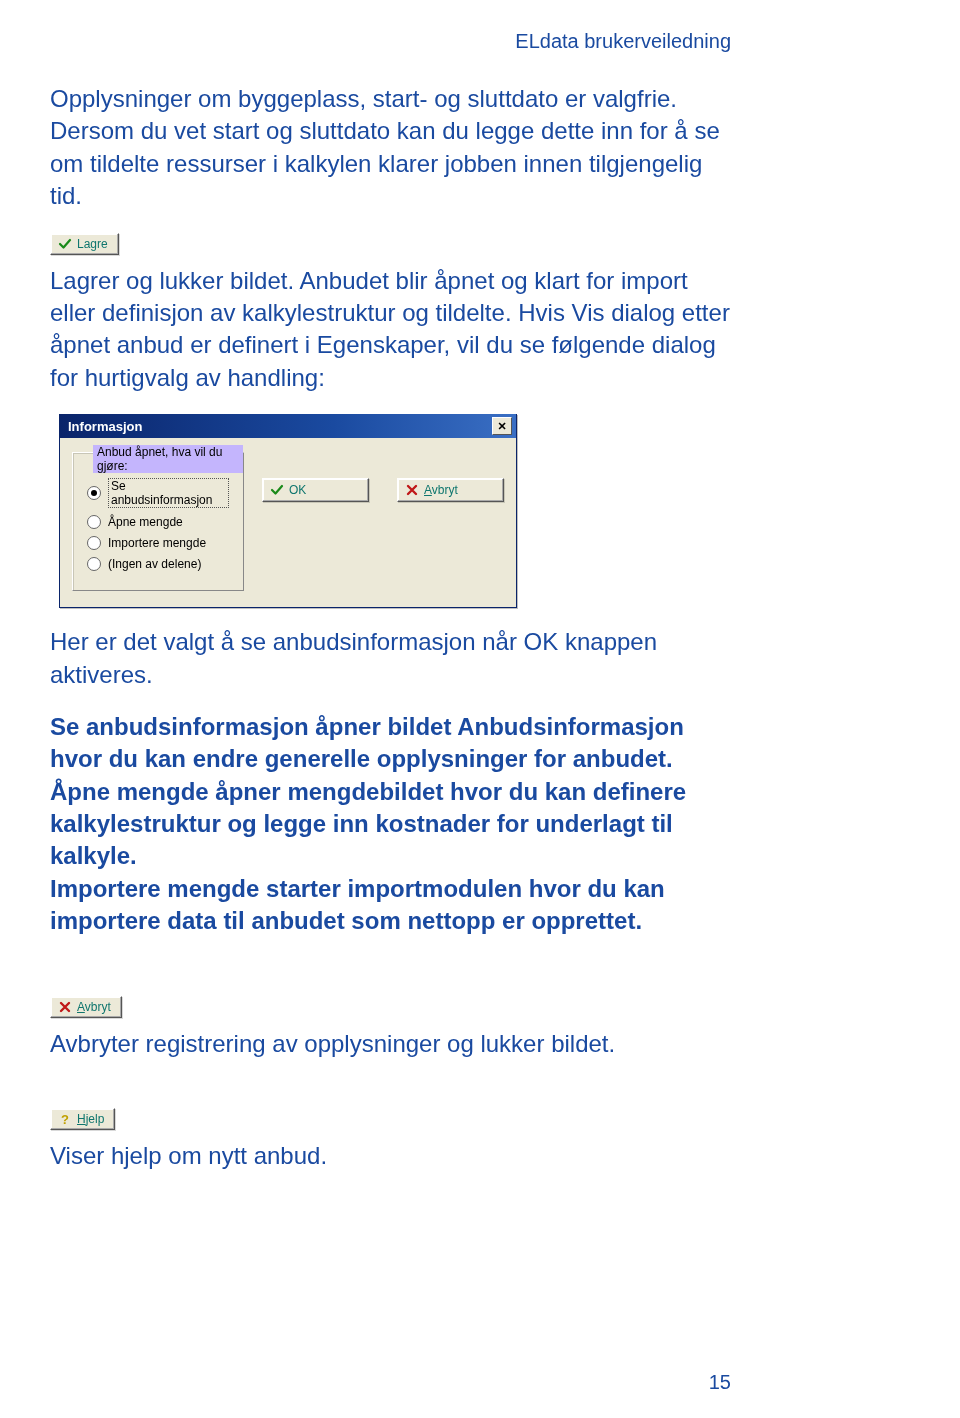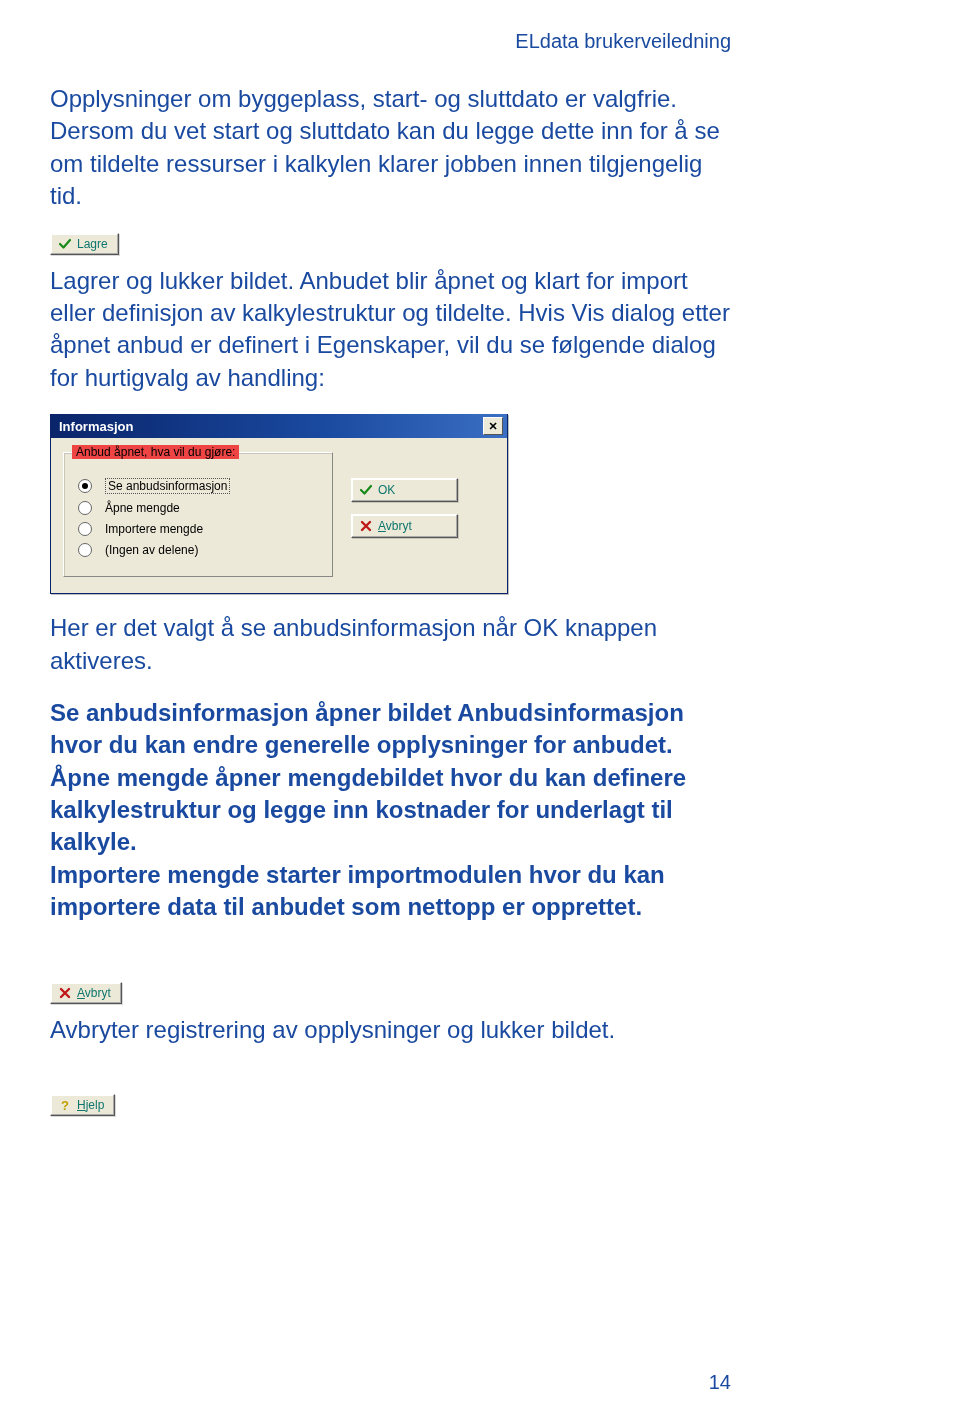--- a/index.html
+++ b/index.html
@@ -45,21 +45,21 @@
     font-family: Tahoma, Arial, sans-serif;
     font-size: 12px;
     color: #0f766e;
     line-height: 1;
   }
   .winbtn svg { display: block; }
   .underline { text-decoration: underline; }
 
   
   .dialog-wrap {
-    margin: 12px 0 18px 0;
+    margin: 12px 0 18px 9px;
   }
   .dialog {
     width: 456px;
     background: #ece9d8;
     border: 1px solid #0a246a;
     box-shadow: 1px 1px 0 rgba(0,0,0,.25);
     font-family: Tahoma, Arial, sans-serif;
     font-size: 12px;
     color: #000;
     border-top: none;
@@ -102,29 +102,29 @@
     border-left-color: #fff;
     box-shadow: inset 1px 1px 0 rgba(0,0,0,.15);
     position: relative;
     padding: 18px 14px 12px 14px;
     width: 240px;
     background: #ece9d8;
   }
   .groupbox .legend {
     position: absolute;
     top: -8px;
-    left: 8px;
-    background: #ef4444;
+    left: 20px;
+    background: #c4b5fd;
     padding: 0 4px;
     font-size: 12px;
   }
   .radio-row {
     display: flex;
     align-items: center;
-    gap: 13px;
+    gap: 7px;
     margin: 7px 0;
     font-size: 12px;
   }
   .radio {
     width: 12px;
     height: 12px;
     border: 1px solid #666;
     border-radius: 50%;
     background: #fff;
     position: relative;
@@ -139,22 +139,22 @@
     height: 6px;
     background: #000;
     border-radius: 50%;
   }
   .radio-label.dotted {
     border: 1px dotted #555;
     padding: 0 2px;
   }
   .dlg-buttons {
     display: flex;
-    flex-direction: column;
-    gap: 12px;
+    flex-direction: row;
+    gap: 28px;
     padding-top: 26px;
   }
   .dlg-buttons .winbtn {
     width: 90px;
     justify-content: flex-start;
     padding: 4px 8px 4px 7px;
   }
 
   .pagenum {
     position: absolute;
@@ -253,15 +253,16 @@
 
   <div class="btn-row">
     <span class="winbtn">
       <svg width="14" height="14" viewBox="0 0 14 14">
         <text x="7" y="11.5" text-anchor="middle" font-family="Arial" font-size="13" font-weight="bold" fill="#c0a000">?</text>
       </svg>
       <span><span class="underline">H</span><span>jelp</span></span>
     </span>
   </div>
 
-
-  <div class="pagenum">14</div>
+  <div class="para">Viser hjelp om nytt anbud.</div>
+
+  <div class="pagenum">15</div>
 </div>
 
 </body></html>

